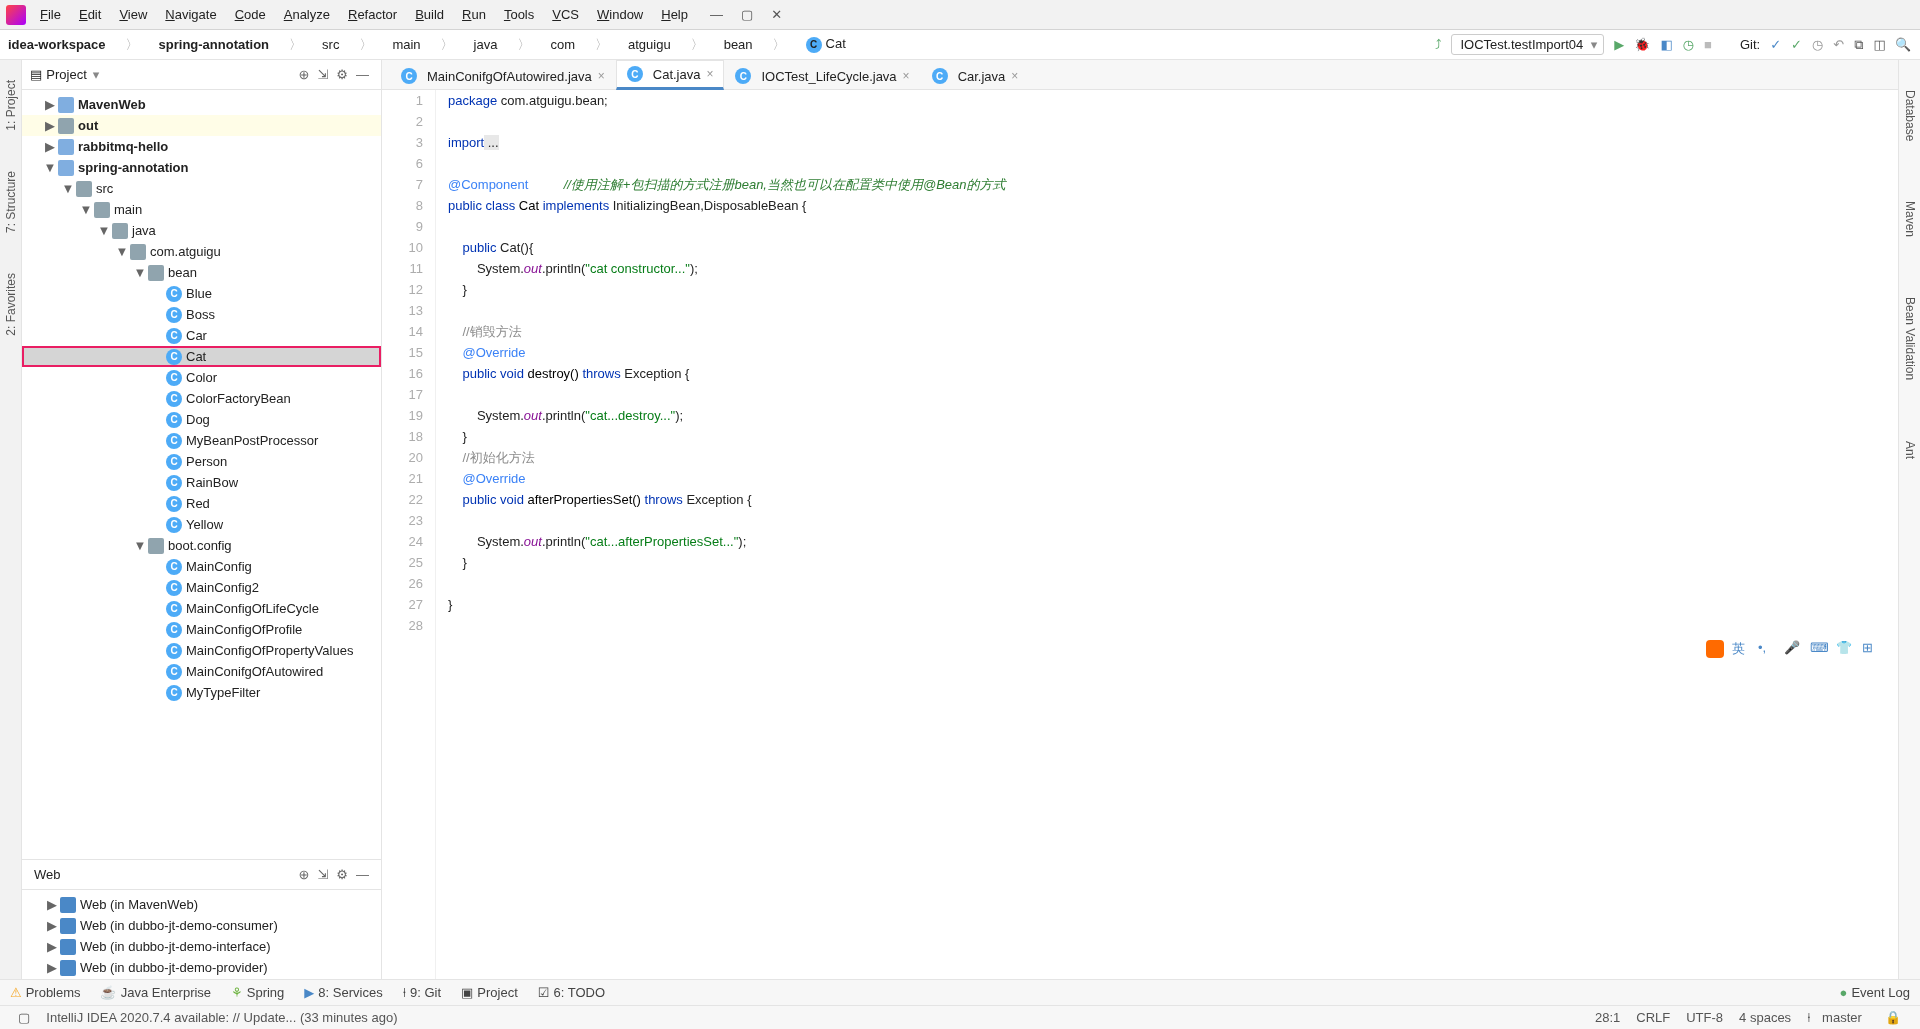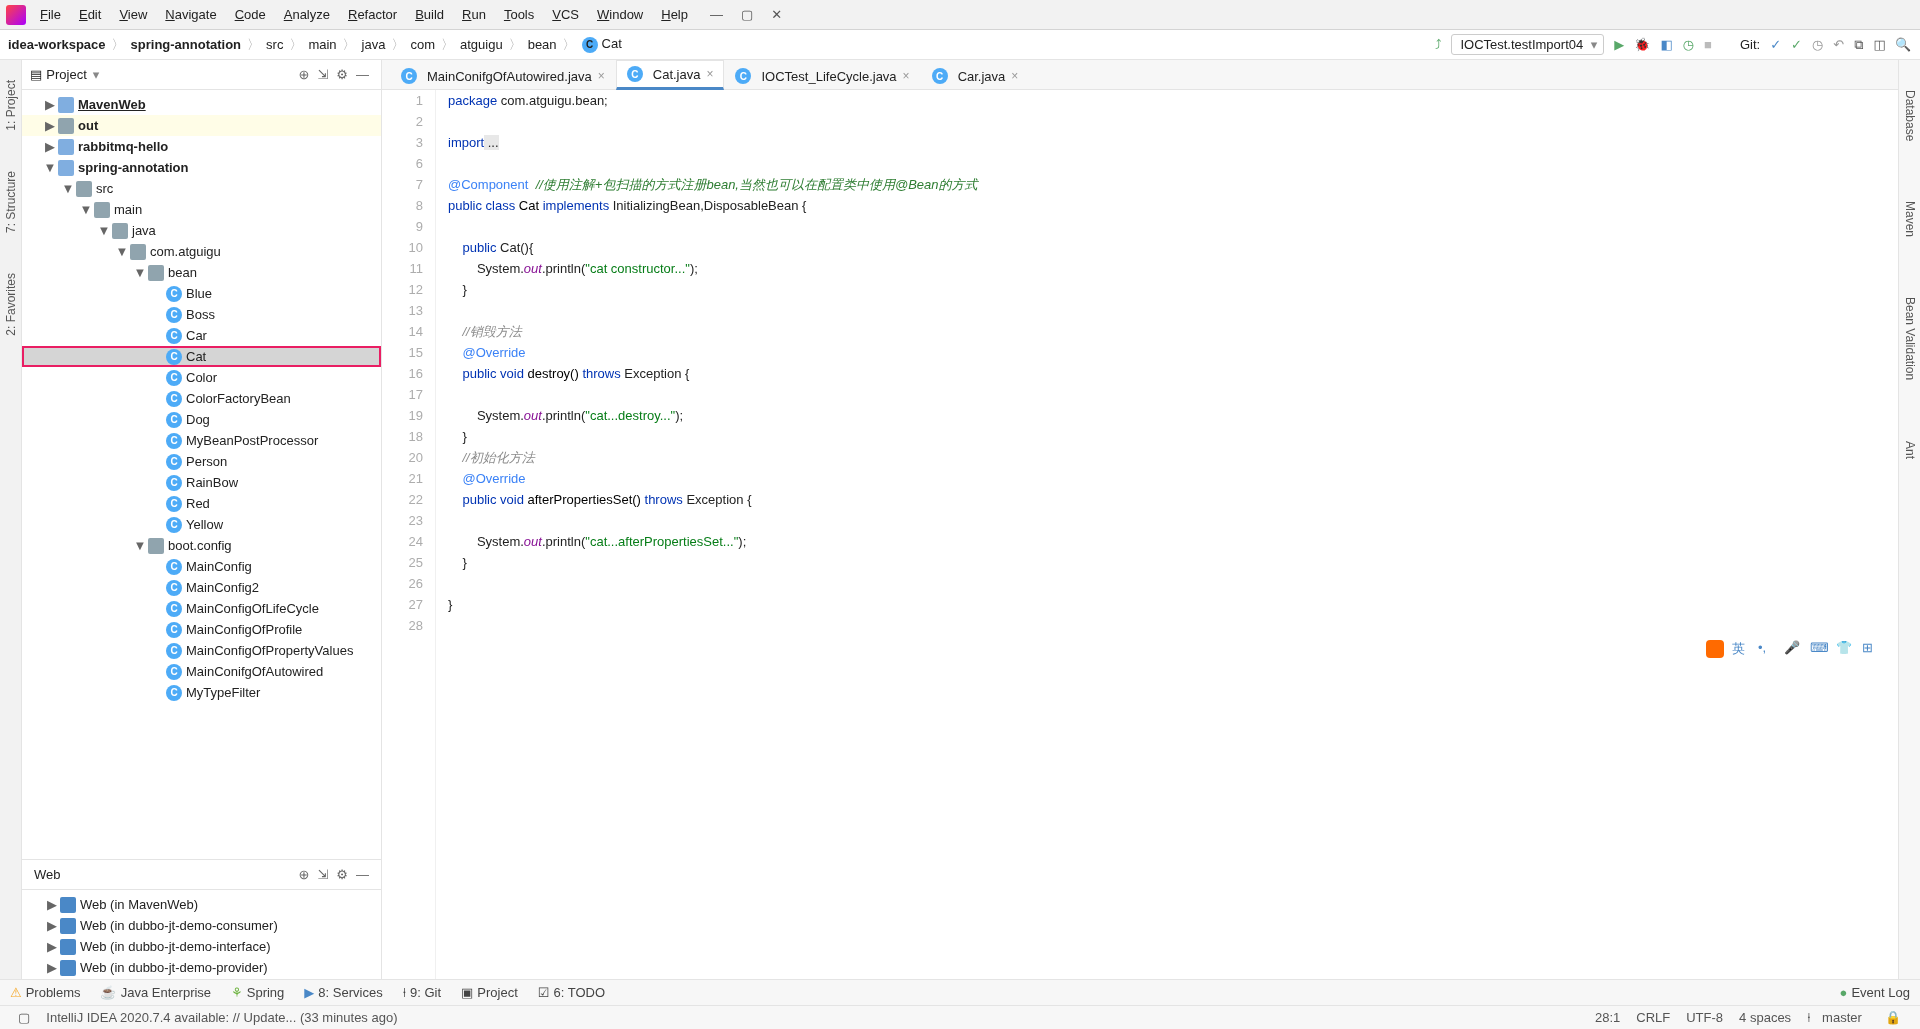--- a/index.html
+++ b/index.html
@@ -5,21 +5,21 @@
 *{box-sizing:border-box;margin:0;padding:0;font-family:"Segoe UI",Arial,sans-serif;font-size:13px;}
 body{background:#fff;overflow:hidden;width:1920px;height:1029px;position:relative;color:#222;}
 .titlebar{height:30px;background:#f2f2f2;display:flex;align-items:center;border-bottom:1px solid #d4d4d4;}
 .app-icon{width:20px;height:20px;margin:0 6px;background:linear-gradient(135deg,#f44,#a0f);border-radius:3px;}
 .menus{display:flex;gap:2px;}
 .menus span{padding:4px 8px;cursor:default;}
 .menus span u{text-decoration:underline;}
 .title-center{flex:1;text-align:center;color:#707070;}
 .win-controls{display:flex;gap:18px;padding:0 14px;color:#555;}
 .navbar{height:30px;display:flex;align-items:center;border-bottom:1px solid #e4e4e4;padding:0 8px;}
-.breadcrumb{display:flex;align-items:center;gap:2px;}
+.breadcrumb{display:flex;align-items:center;gap:16px;}
 .breadcrumb span{color:#222;}
 .breadcrumb .sep{color:#aaa;margin:0 4px;}
 .class-icon{display:inline-flex;width:16px;height:16px;border-radius:50%;background:#4dabf7;color:#fff;align-items:center;justify-content:center;font-size:10px;font-weight:bold;margin-right:4px;}
 .nav-right{margin-left:auto;display:flex;align-items:center;gap:10px;}
 .run-combo{border:1px solid #ccc;padding:2px 20px 2px 8px;border-radius:3px;background:#fff;position:relative;}
 .run-combo::after{content:"▾";position:absolute;right:6px;color:#888;}
 .main-area{display:flex;height:calc(100% - 30px - 30px - 26px - 24px);}
 .left-gutter{width:22px;background:#f2f2f2;border-right:1px solid #e4e4e4;display:flex;flex-direction:column;align-items:center;gap:40px;padding-top:20px;}
 .left-gutter .vert{writing-mode:vertical-rl;transform:rotate(180deg);font-size:12px;color:#555;cursor:default;}
 .panel-header{height:30px;display:flex;align-items:center;padding:0 8px;border-bottom:1px solid #e4e4e4;}
@@ -40,25 +40,25 @@
 .tabs{height:30px;display:flex;align-items:flex-end;border-bottom:1px solid #e4e4e4;background:#f7f7f7;padding-left:8px;}
 .tab{display:flex;align-items:center;padding:5px 10px;border:1px solid transparent;border-bottom:none;gap:6px;color:#222;cursor:default;}
 .tab.active{background:#fff;border-color:#e4e4e4;border-bottom:3px solid #4a88c7;margin-bottom:-1px;}
 .tab .close{color:#999;font-size:12px;}
 .code-area{flex:1;display:flex;font-family:"Consolas","JetBrains Mono",monospace;font-size:14px;line-height:21px;overflow:hidden;}
 .gutter{width:54px;text-align:right;padding-right:12px;color:#adadad;background:#fff;border-right:1px solid #f0f0f0;user-select:none;}
 .code{flex:1;padding-left:12px;white-space:pre;overflow:auto;}
 .kw{color:#0033b3;}
 .ann{color:#3b82f6;}
 .str{color:#067d17;}
-.com{color:#8c8c8c;font-style:italic;}
+.com{color:#8c8c8c;}
 .cls{color:#000;}
 .fld{color:#871094;font-style:italic;}
 .type{color:#000;}
-.comgreen{color:#2e7d32;font-style:italic;}
+.comgreen{color:#2e7d32;font-style:italic;padding-left:28px;}
 .right-gutter{width:22px;background:#f7f7f7;border-left:1px solid #e4e4e4;display:flex;flex-direction:column;align-items:center;gap:60px;padding-top:30px;}
 .right-gutter .vert{writing-mode:vertical-rl;font-size:12px;color:#555;}
 .web-panel{height:120px;border-top:1px solid #e4e4e4;}
 .bottom-bar{height:26px;display:flex;align-items:center;border-top:1px solid #e4e4e4;padding:0 10px;gap:20px;background:#f7f7f7;}
 .bottom-bar .bitem{display:flex;align-items:center;gap:4px;color:#444;cursor:default;}
 .status-bar{height:24px;display:flex;align-items:center;border-top:1px solid #e4e4e4;padding:0 10px;background:#f7f7f7;font-size:12px;color:#555;}
 .status-bar .spacer{flex:1;}
 .status-bar span{margin:0 8px;}
 .float-icons{position:absolute;right:40px;top:640px;display:flex;gap:8px;align-items:center;}
 .float-icons span{width:18px;height:18px;display:inline-block;}
@@ -145,21 +145,21 @@
       <div class="spacer"></div>
       <span class="hbtn">⊕</span>
       <span class="hbtn">⇲</span>
       <span class="hbtn">⚙</span>
       <span class="hbtn">―</span>
     </div>
     <div class="tree" id="tree">
         <div class="tree-row" style="padding-left: 20px;">
           <span class="arrow">▶</span>
           <span class="ticon folder-blue"></span>
-          <span style="font-weight: bold; text-decoration: underline;">MavenWeb</span>
+          <span style="font-weight: bold;">MavenWeb</span>
         </div>
         <div class="tree-row light" style="padding-left: 20px;">
           <span class="arrow">▶</span>
           <span class="ticon folder-icon"></span>
           <span style="font-weight: bold;">out</span>
         </div>
         <div class="tree-row" style="padding-left: 20px;">
           <span class="arrow">▶</span>
           <span class="ticon folder-blue"></span>
           <span style="font-weight: bold;">rabbitmq-hello</span>

